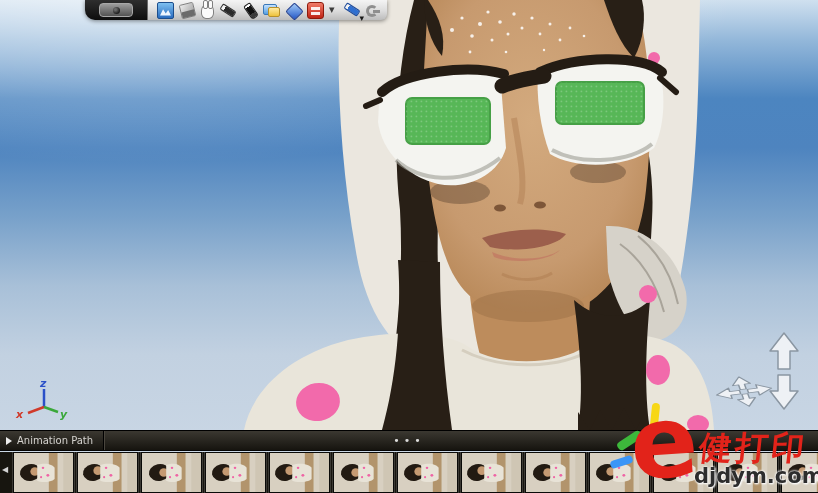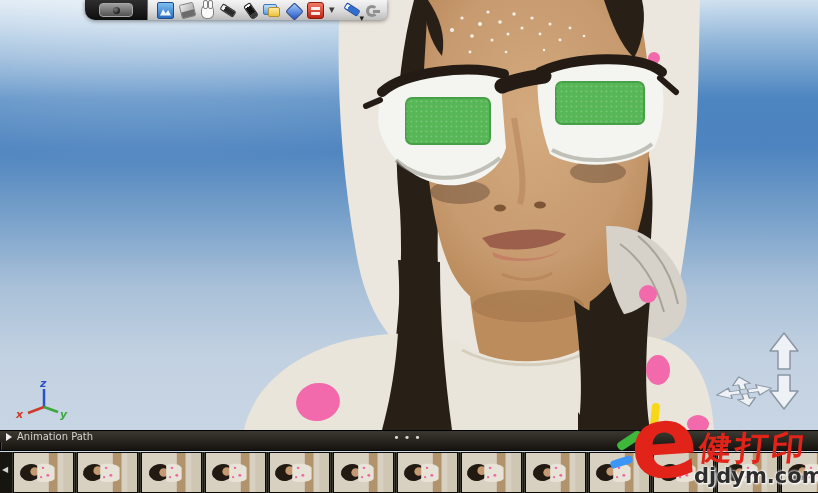--- a/index.html
+++ b/index.html
@@ -68,22 +68,22 @@
 
   
   .viewport{ position:absolute; inset:0 0 63px 0; z-index:1; }
   .viewport svg{ display:block; width:818px; height:430px; }
 
   .axis-gizmo{ position:absolute; left:10px; top:376px; z-index:6; }
   .nav-arrows{ position:absolute; left:712px; top:330px; z-index:6; }
 
   
   .anim-bar{ position:absolute; left:0; top:430px; width:818px; height:21px; z-index:20;
-             background:linear-gradient(#3b3831,#16140f); display:flex; align-items:flex-start;
-             border-top:1px solid #000; border-bottom:1px solid #050505;flex-direction:column; }
+             background:linear-gradient(#3b3831,#16140f); display:flex; align-items:center;
+             border-top:1px solid #000; border-bottom:1px solid #050505; }
   .anim-title{ display:flex; align-items:center; gap:5px; padding:0 10px 0 6px;
                color:#d6d4d0; font-size:10px; white-space:nowrap; }
   .play-tri{ width:0; height:0; border-left:6px solid #ededed;
              border-top:4px solid transparent; border-bottom:4px solid transparent; }
   .bar-sep{ width:1px; height:100%; background:#000; box-shadow:1px 0 0 #4a463e; }
   .handle-dots{ position:absolute; left:0; right:0; text-align:center; color:#dcdcdc;
                 font-size:11px; letter-spacing:4px; pointer-events:none; }
 
   .thumb-strip{ position:absolute; left:0; top:452px; width:818px; height:41px; z-index:20;
                 background:#17150f; display:flex; gap:3px; padding-left:13px; overflow:hidden; }

